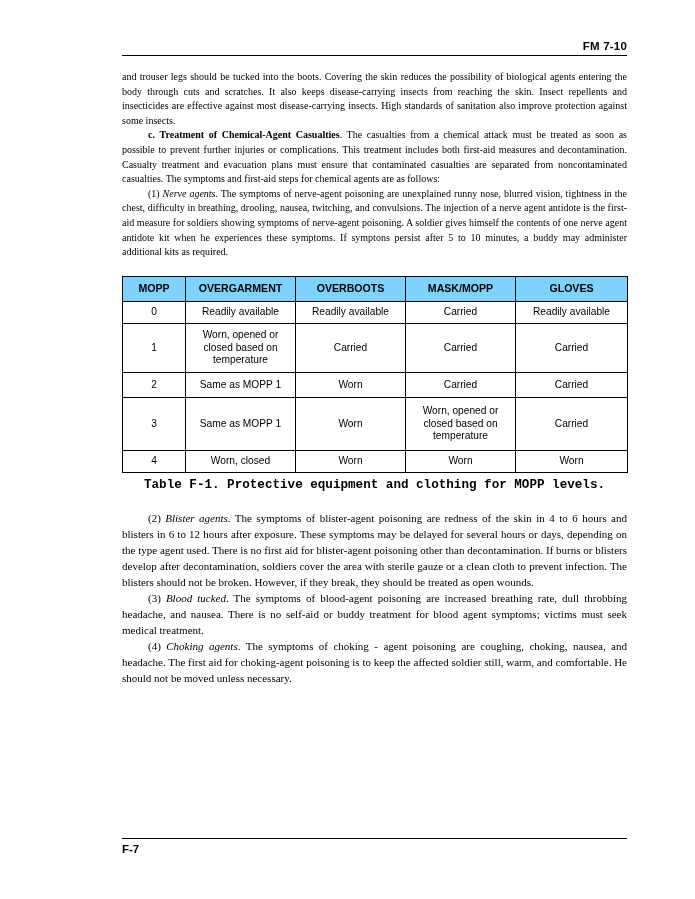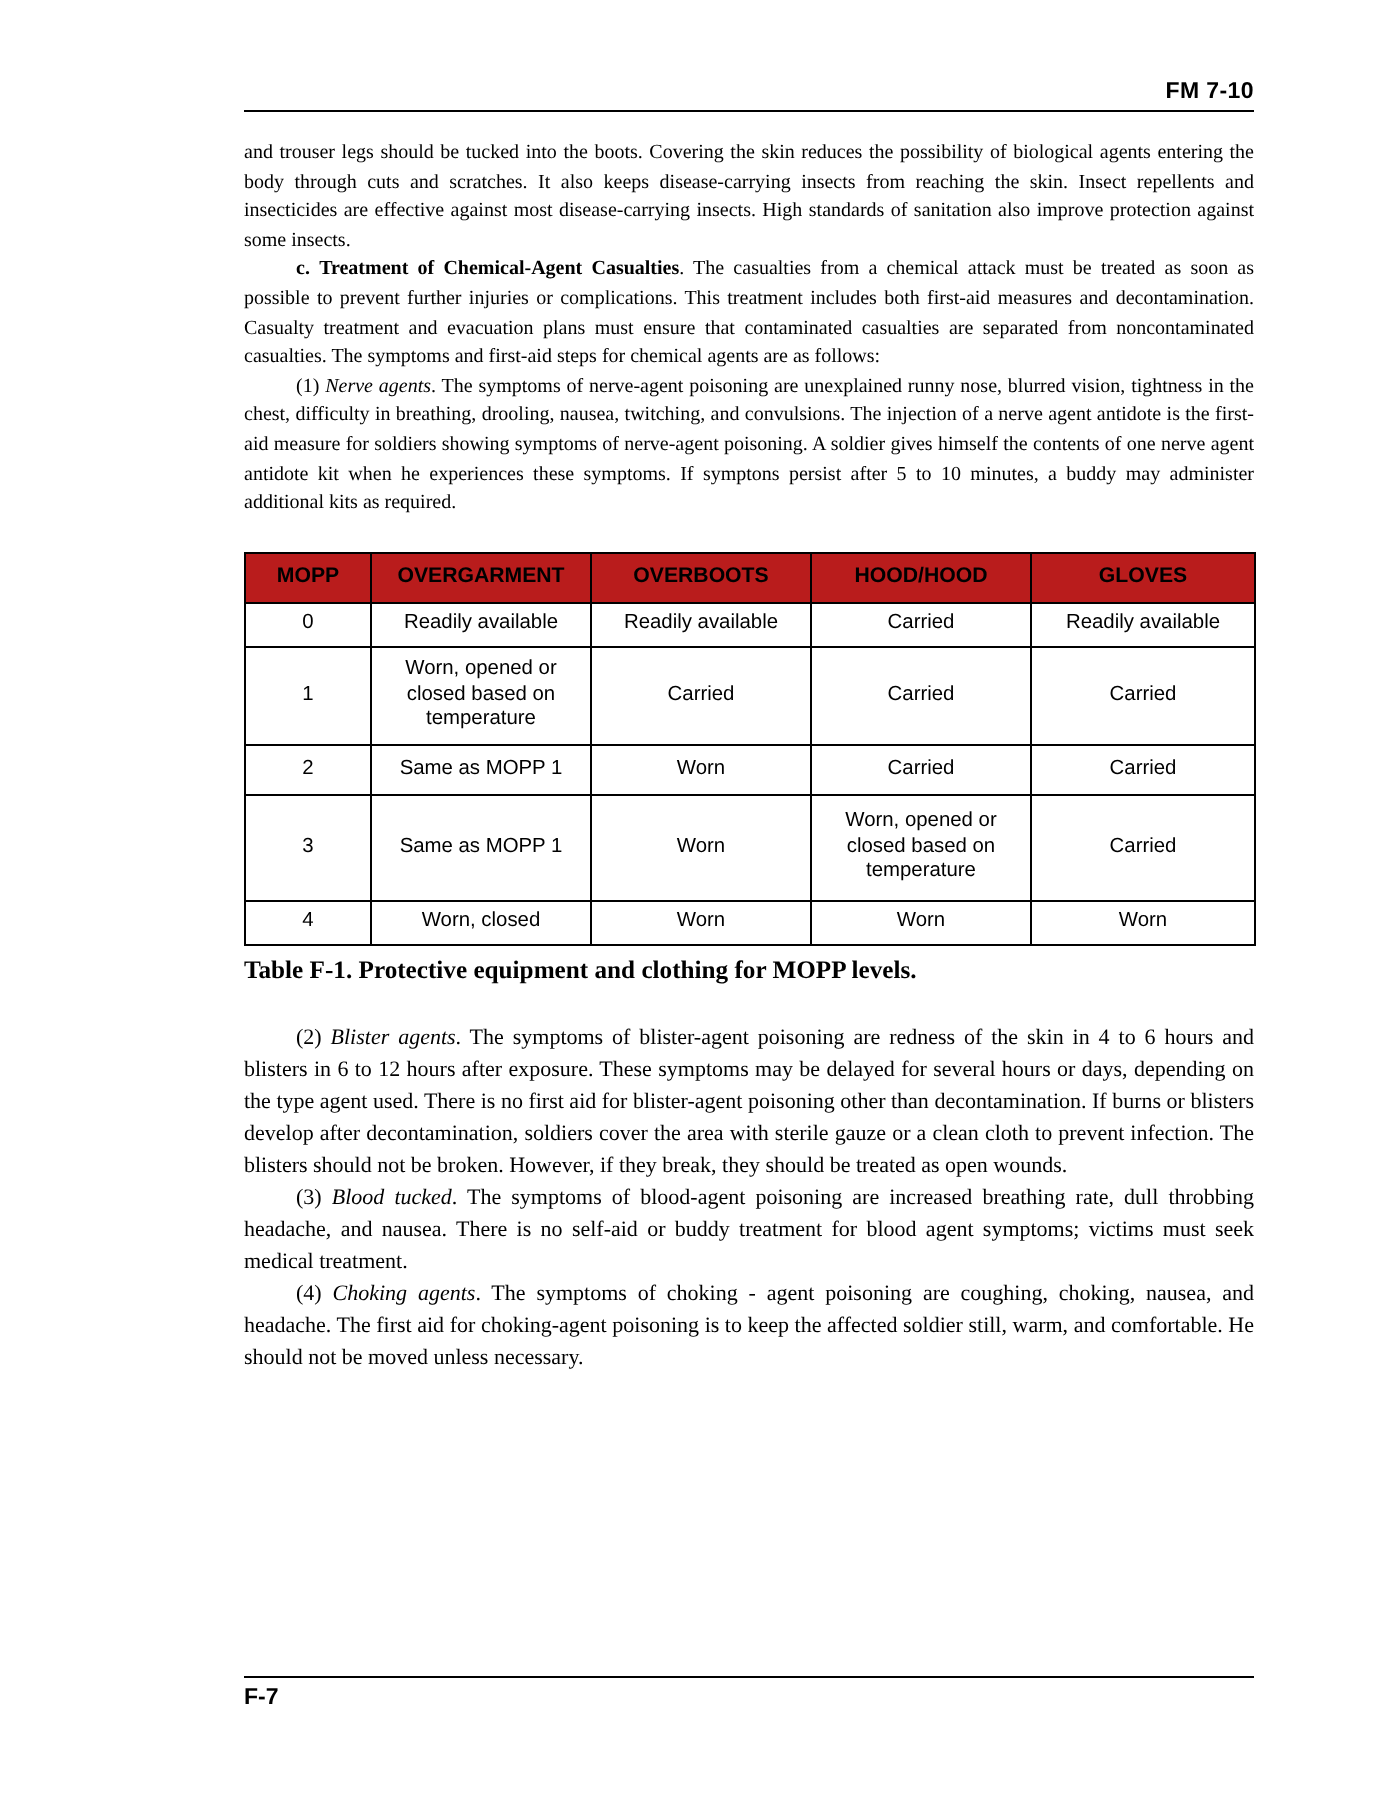--- a/index.html
+++ b/index.html
@@ -77,38 +77,39 @@
     border: 1px solid #000;
     text-align: center;
     vertical-align: middle;
     padding: 2px 3px;
     line-height: 1.22;
   }
   table.mopp thead th {
     font-weight: bold;
     font-size: 10.6px;
     height: 20px;
-    background: #b91c1c;
+    background: #7dd3fc;
   }
   table.mopp tbody td {
     font-weight: normal;
   }
   table.mopp tbody tr.r0 td { height: 17px; }
   table.mopp tbody tr.r1 td { height: 44px; }
   table.mopp tbody tr.r2 td { height: 20px; }
   table.mopp tbody tr.r3 td { height: 48px; }
   table.mopp tbody tr.r4 td { height: 17px; }
   .col-mopp { width: 63px; }
   .col-over { width: 110px; }
   .col-boots { width: 110px; }
   .col-mask { width: 110px; }
   .col-gloves { width: 112px; }
   .table-caption {
     margin-top: 5px;
-    font-family: Liberation Serif, serif;
+    text-align: center;
+    font-family: Liberation Mono, monospace;
     font-weight: bold;
     font-size: 12.6px;
   }
   .after-table {
     margin-top: 18px;
     font-size: 11px;
     line-height: 1.46;
     text-align: justify;
   }
   .footer {
@@ -153,21 +154,21 @@
           <col class="col-over">
           <col class="col-boots">
           <col class="col-mask">
           <col class="col-gloves">
         </colgroup>
         <thead>
           <tr>
             <th>MOPP</th>
             <th>OVERGARMENT</th>
             <th>OVERBOOTS</th>
-            <th>HOOD/HOOD</th>
+            <th>MASK/MOPP</th>
             <th>GLOVES</th>
           </tr>
         </thead>
         <tbody>
           <tr class="r0">
             <td>0</td>
             <td>Readily available</td>
             <td>Readily available</td>
             <td>Carried</td>
             <td>Readily available</td>

